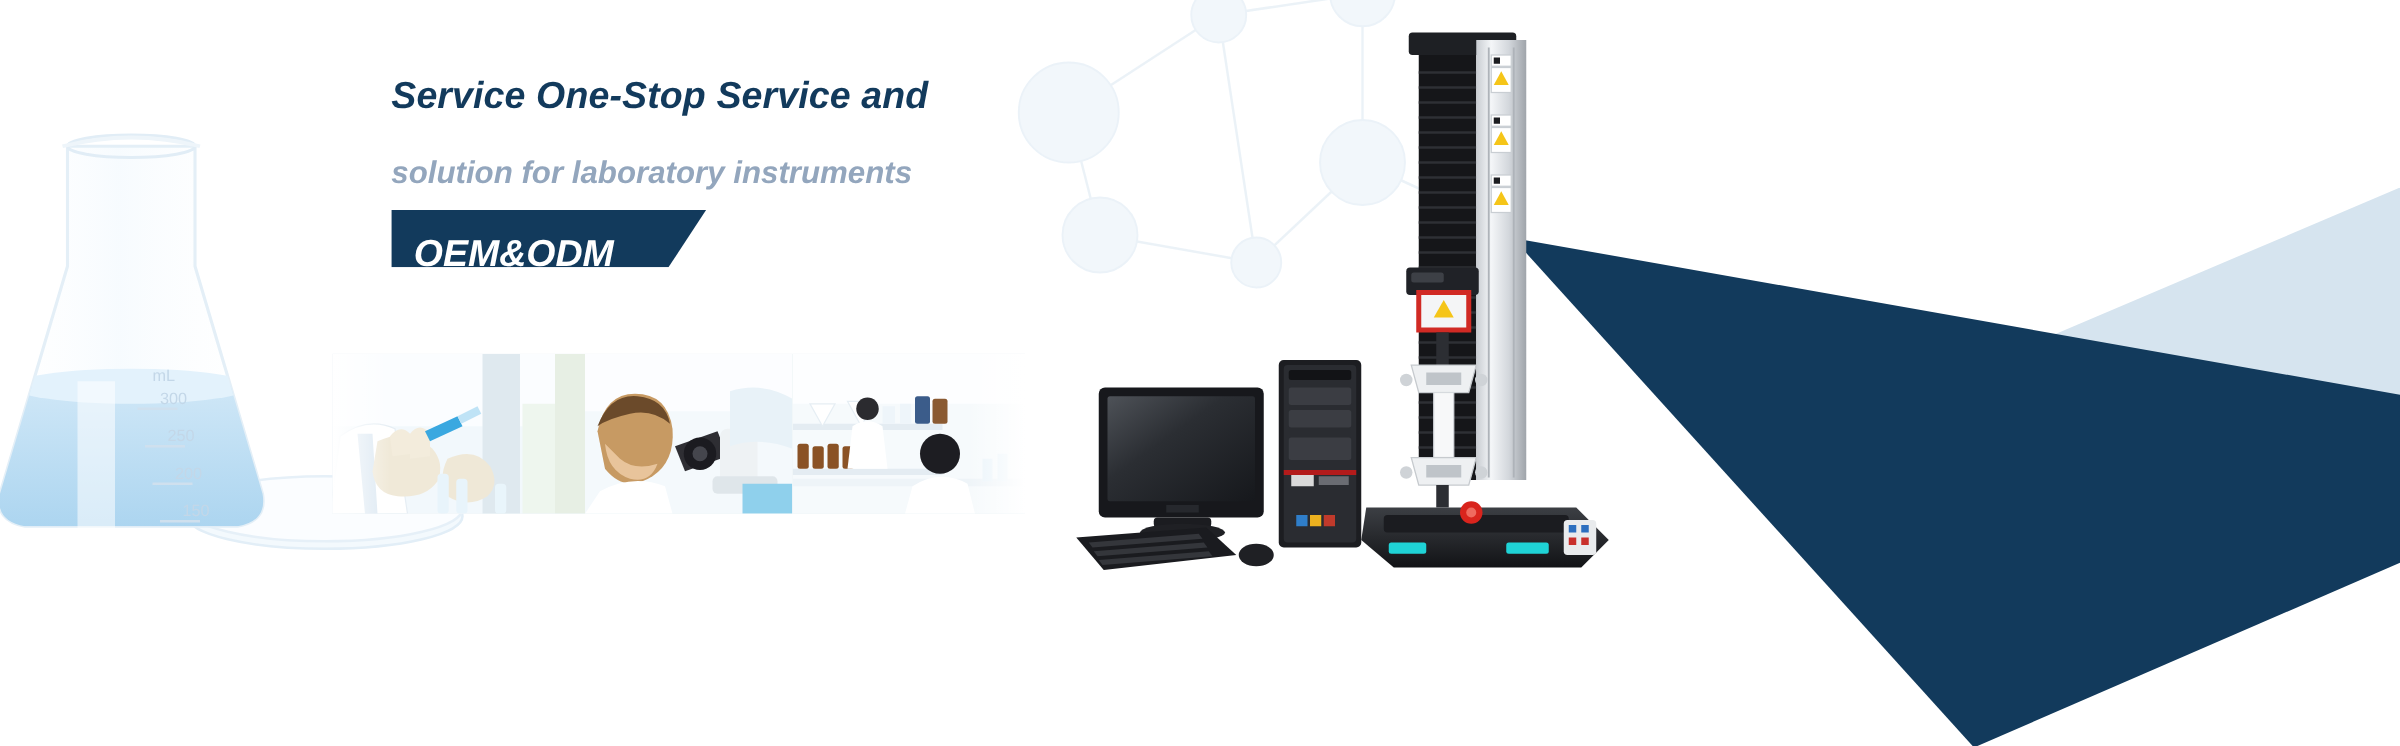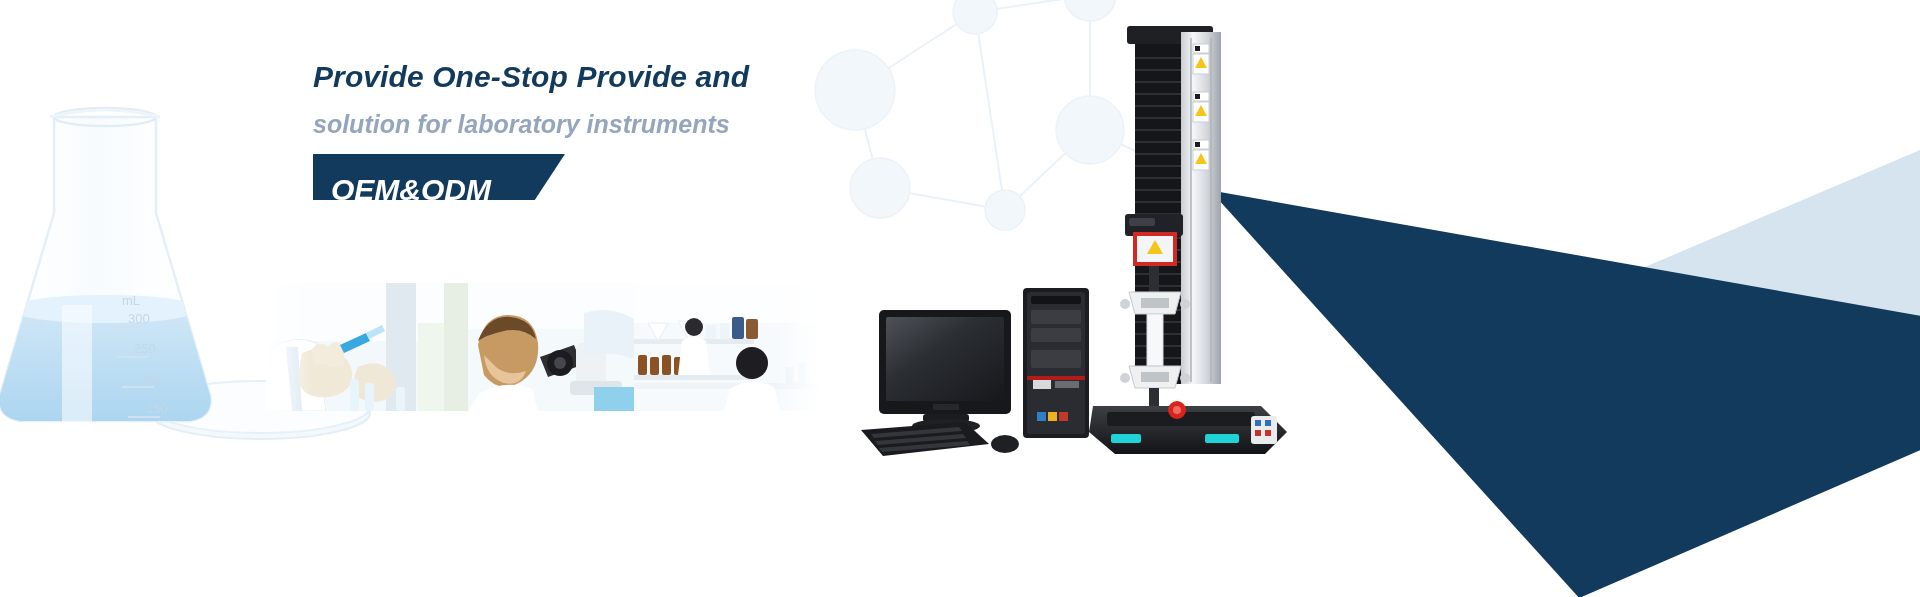--- a/index.html
+++ b/index.html
@@ -53,21 +53,21 @@
     line-height: 1.38;
     margin: 0;
     white-space: nowrap;
   }
   .headline-secondary {
     font-size: 25px;
     font-style: italic;
     font-weight: bold;
     color: #93a6bd;
     line-height: 1.38;
-    margin: 10px 0 0 0;
+    margin: 24px 0 0 0;
     white-space: nowrap;
   }
   .oem-badge-wrap {
     position: relative;
     margin-top: 12px;
     height: 46px;
     width: 252px;
   }
   .oem-badge-shape {
     position: absolute;
@@ -231,21 +231,21 @@
         <text x="132" y="210">mL</text>
         <text x="138" y="228">300</text>
         <text x="144" y="258">250</text>
         <text x="150" y="288">200</text>
         <text x="156" y="318">150</text>
       </g>
     </svg>
   </div>
 
   <div class="headline-block">
-    <p class="headline-primary">Provide One-Stop Provide and</p>
+    <p class="headline-primary">Service One-Stop Service and</p>
     <p class="headline-secondary">solution for laboratory instruments</p>
     <div class="oem-badge-wrap">
       <div class="oem-badge-shape"></div>
       <div class="oem-badge-text">OEM&amp;ODM</div>
     </div>
   </div>
 
   <div class="photo-strip">
 
     <div class="photo-thumb t1">

